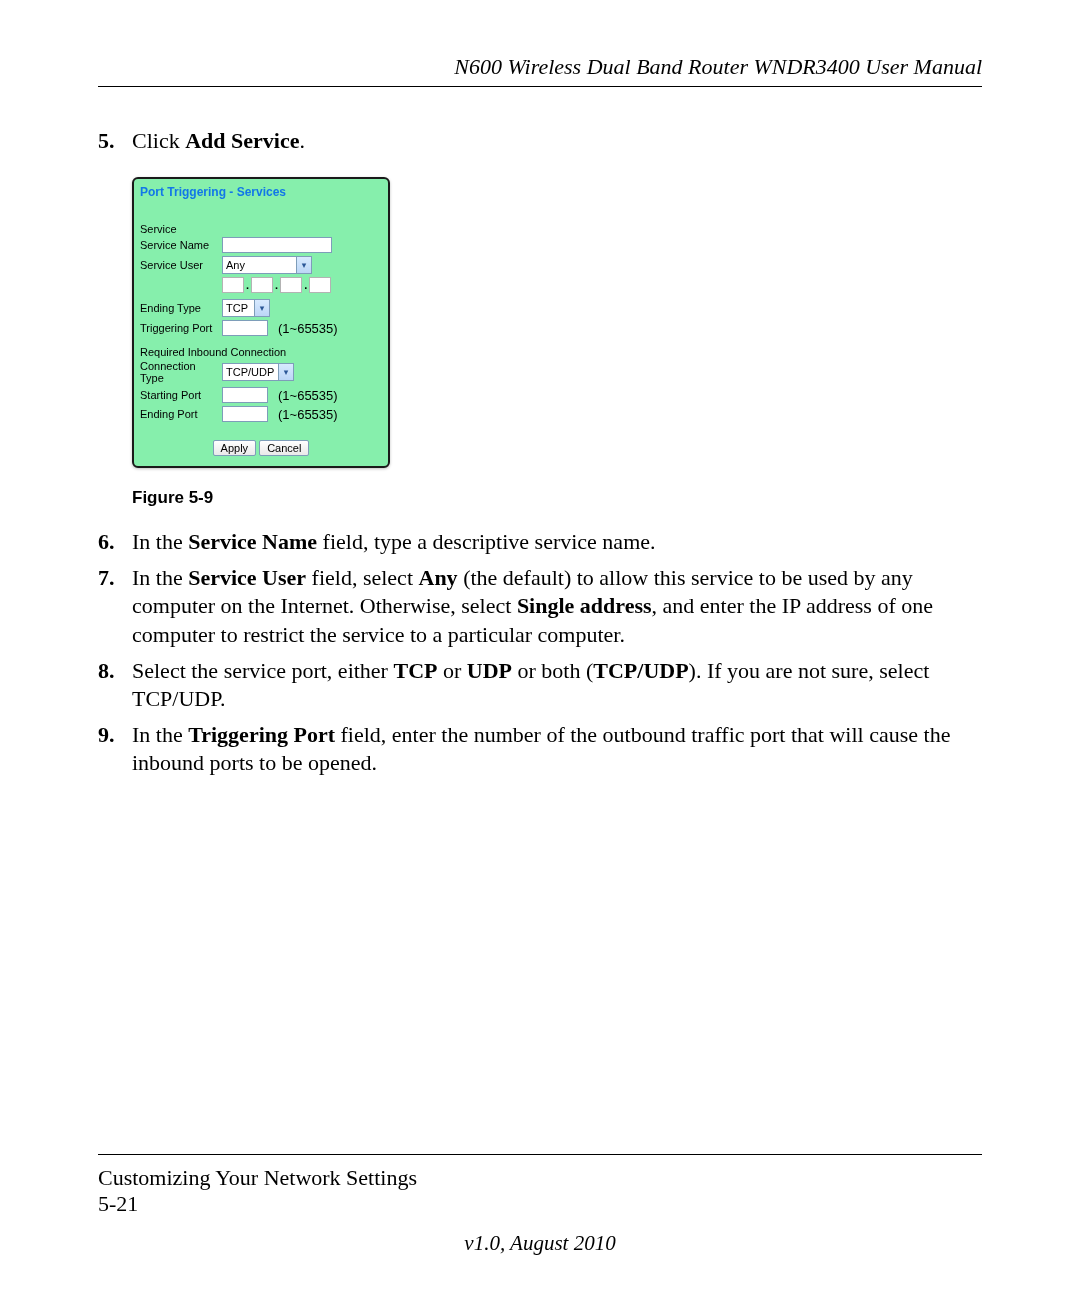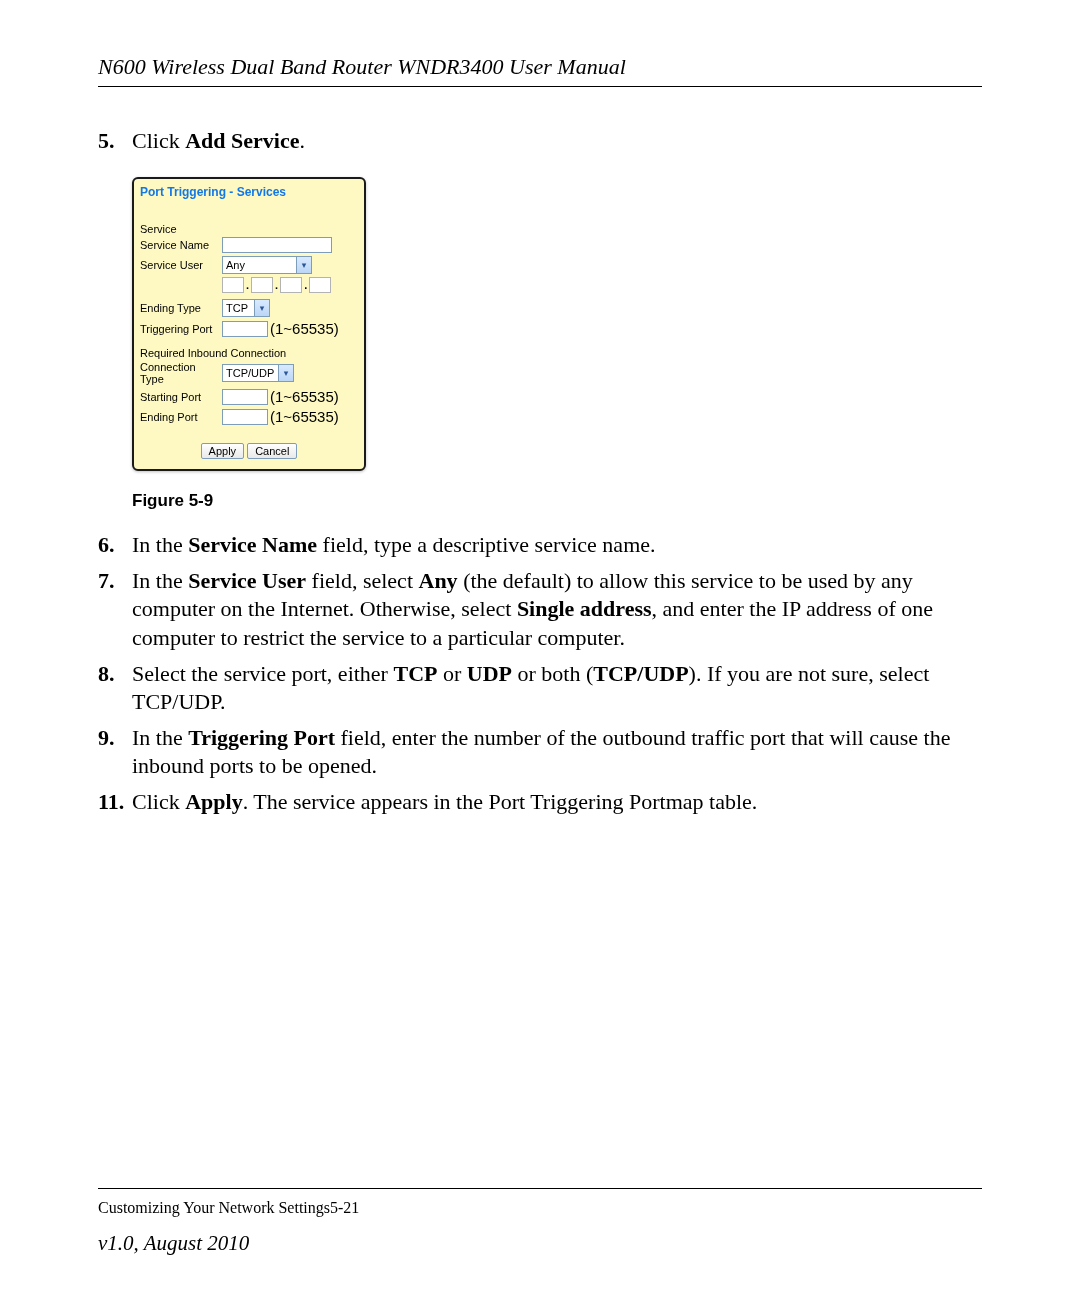--- a/index.html
+++ b/index.html
@@ -13,21 +13,21 @@
   }
   .page {
     padding: 54px 98px 40px 98px;
     box-sizing: border-box;
     height: 100%;
     position: relative;
   }
   .header-title {
     font-style: italic;
     font-size: 22px;
-    text-align: left;
+    text-align: right;
     margin-bottom: 6px;
   }
   hr.rule {
     border: none;
     border-top: 1.5px solid #000;
     margin: 0;
   }
   .content {
     padding-top: 40px;
   }
@@ -47,22 +47,22 @@
     flex: 1;
   }
   .bold { font-weight: bold; }
   .scr-wrap {
     margin-left: 34px;
     margin-top: 22px;
   }
   .screenshot {
     border: 2px solid #1a1a1a;
     border-radius: 6px;
-    width: 234px;
-    background: #fef9c3;
+    width: 258px;
+    background: #86efac;
     font-family: Arial, Helvetica, sans-serif;
     font-size: 11px;
     color: #000;
     padding: 6px 6px 10px 6px;
     box-sizing: border-box;
     box-shadow: 0 1px 3px rgba(0,0,0,0.25);
   }
   .scr-title {
     color: #1277e8;
     font-weight: bold;
@@ -108,22 +108,22 @@
     height: 100%;
     background: linear-gradient(#d8eaff, #bcd6f6);
     border-left: 1px solid #7e9db9;
     display: inline-flex;
     align-items: center;
     justify-content: center;
     color: #2b5797;
     font-size: 9px;
   }
   .range-hint {
-    font-size: 15px;
-    margin-left: 2px;
+    font-size: 13px;
+    margin-left: 10px;
     text-align: center;
   }
   .ip-row {
     display: flex;
     gap: 0;
     align-items: center;
     margin-left: 82px;
     margin-bottom: 6px;
   }
   .ip-row .oct {
@@ -157,23 +157,26 @@
   }
   .footer {
     position: absolute;
     left: 98px;
     right: 98px;
     bottom: 40px;
   }
   .footer hr { margin-bottom: 10px; }
   .footer-line {
     display: flex;
-    font-size: 16px;
+    justify-content: space-between;
+    font-size: 22px;
+    flex-direction: column;
   }
   .footer-version {
+    text-align: center;
     font-style: italic;
     font-size: 21px;
     margin-top: 14px;
   }
 </style>
 </head>
 <body>
 
 <div class="page">
   <div class="header-title">N600 Wireless Dual Band Router WNDR3400 User Manual</div>
@@ -284,26 +287,20 @@
     </div>
 
     <div class="step">
       <div class="num">9.</div>
       <div class="body">
         <span>In the </span><span class="bold">Triggering Port</span><span> field, enter the number of the outbound traffic port that will cause the inbound ports to be opened.</span>
       </div>
     </div>
 
 
-    <div class="step">
-      <div class="num">11.</div>
-      <div class="body">
-        <span>Click </span><span class="bold">Apply</span><span>. The service appears in the Port Triggering Portmap table.</span>
-      </div>
-    </div>
 
   </div>
 
   <div class="footer">
     <hr class="rule">
     <div class="footer-line">
       <span>Customizing Your Network Settings</span>
       <span>5-21</span>
     </div>
     <div class="footer-version">v1.0, August 2010</div>

